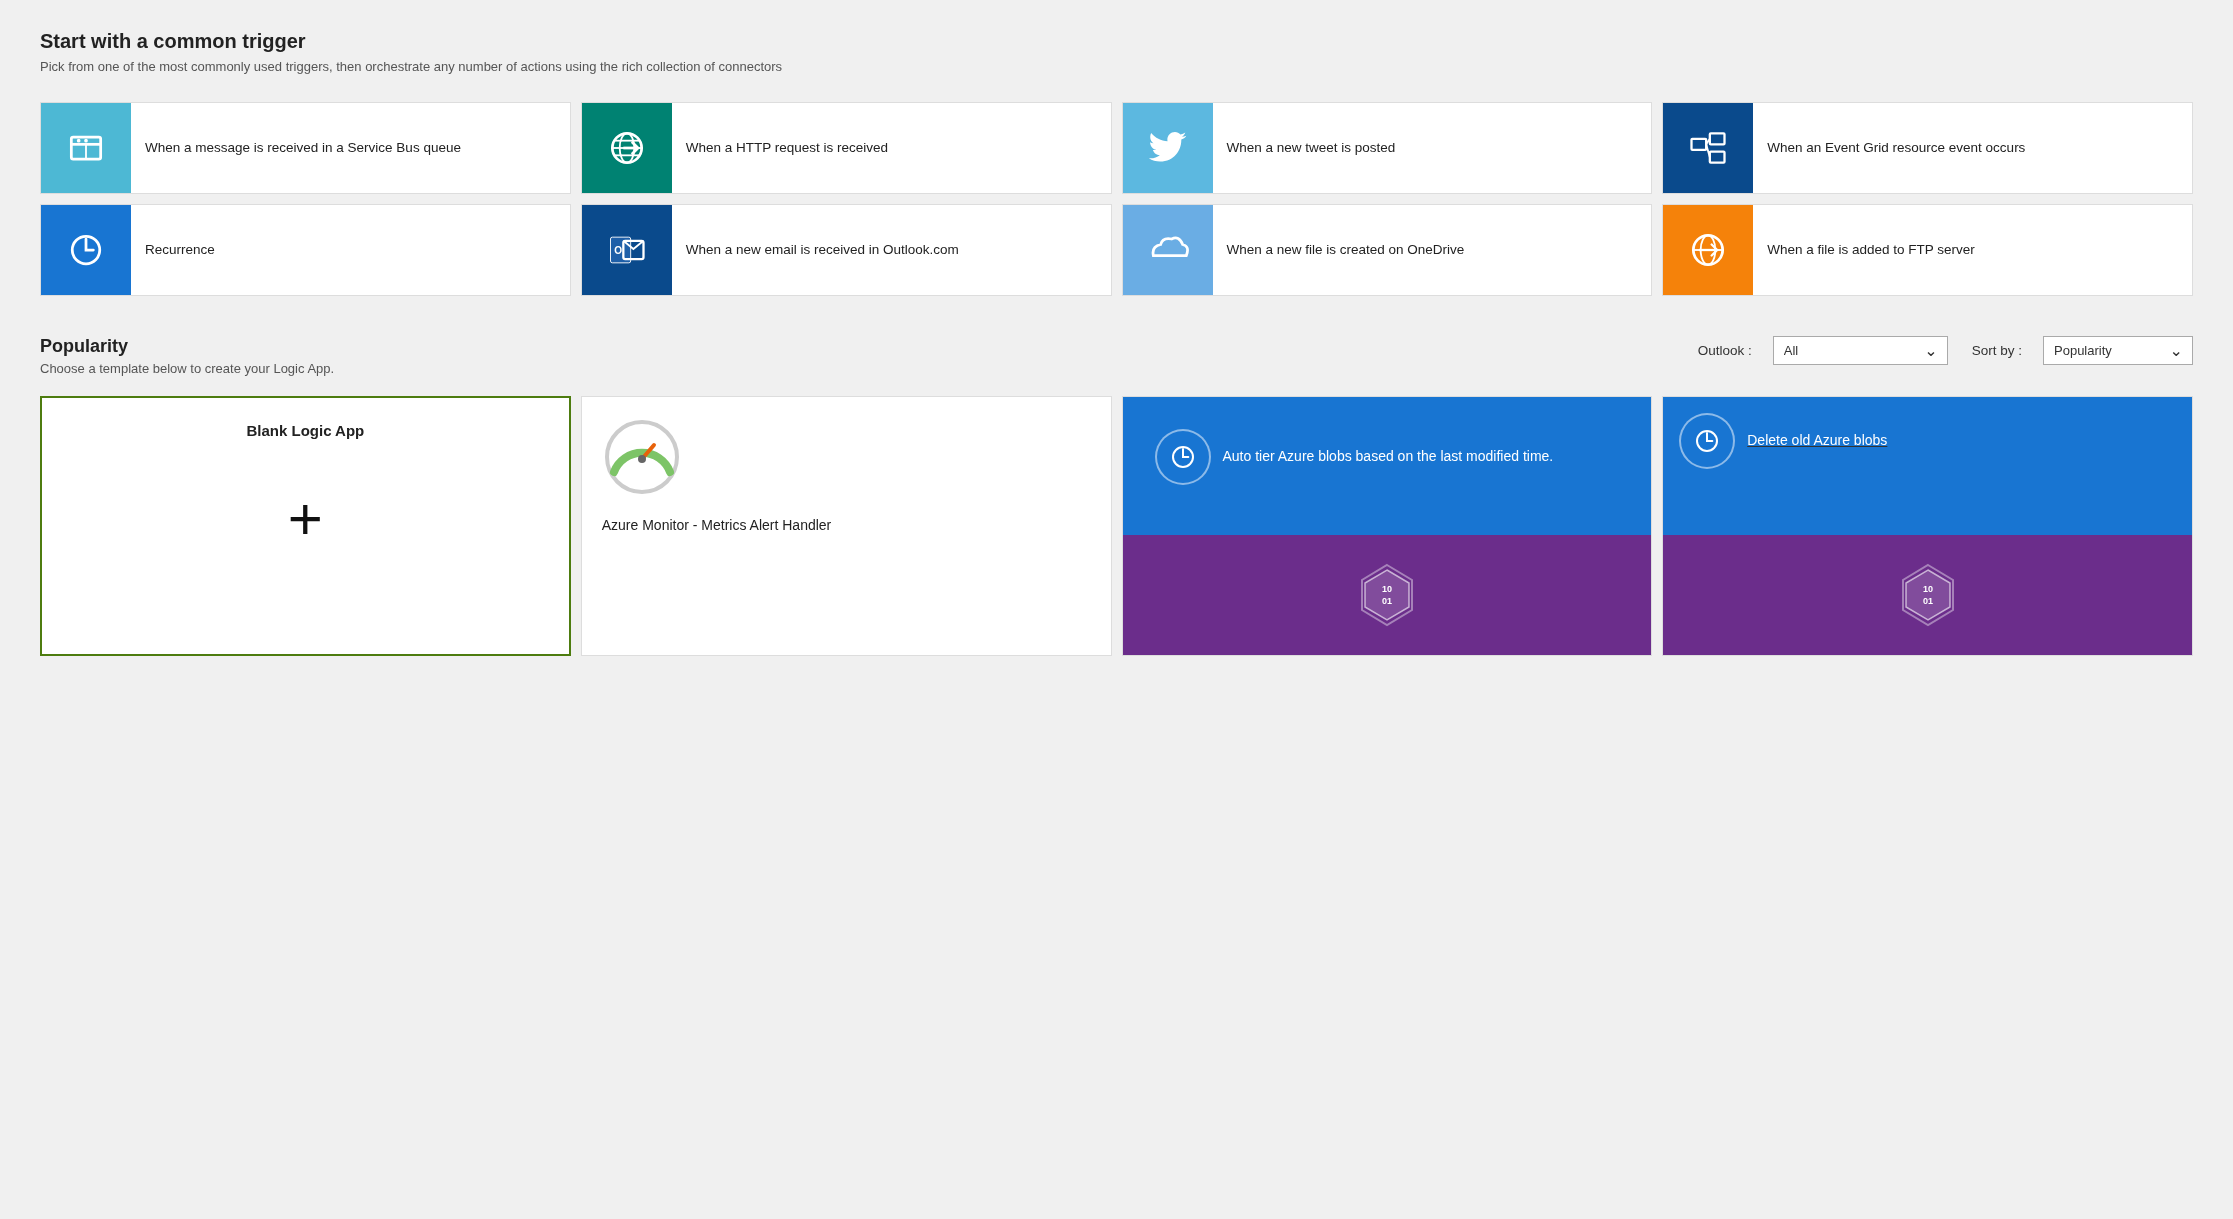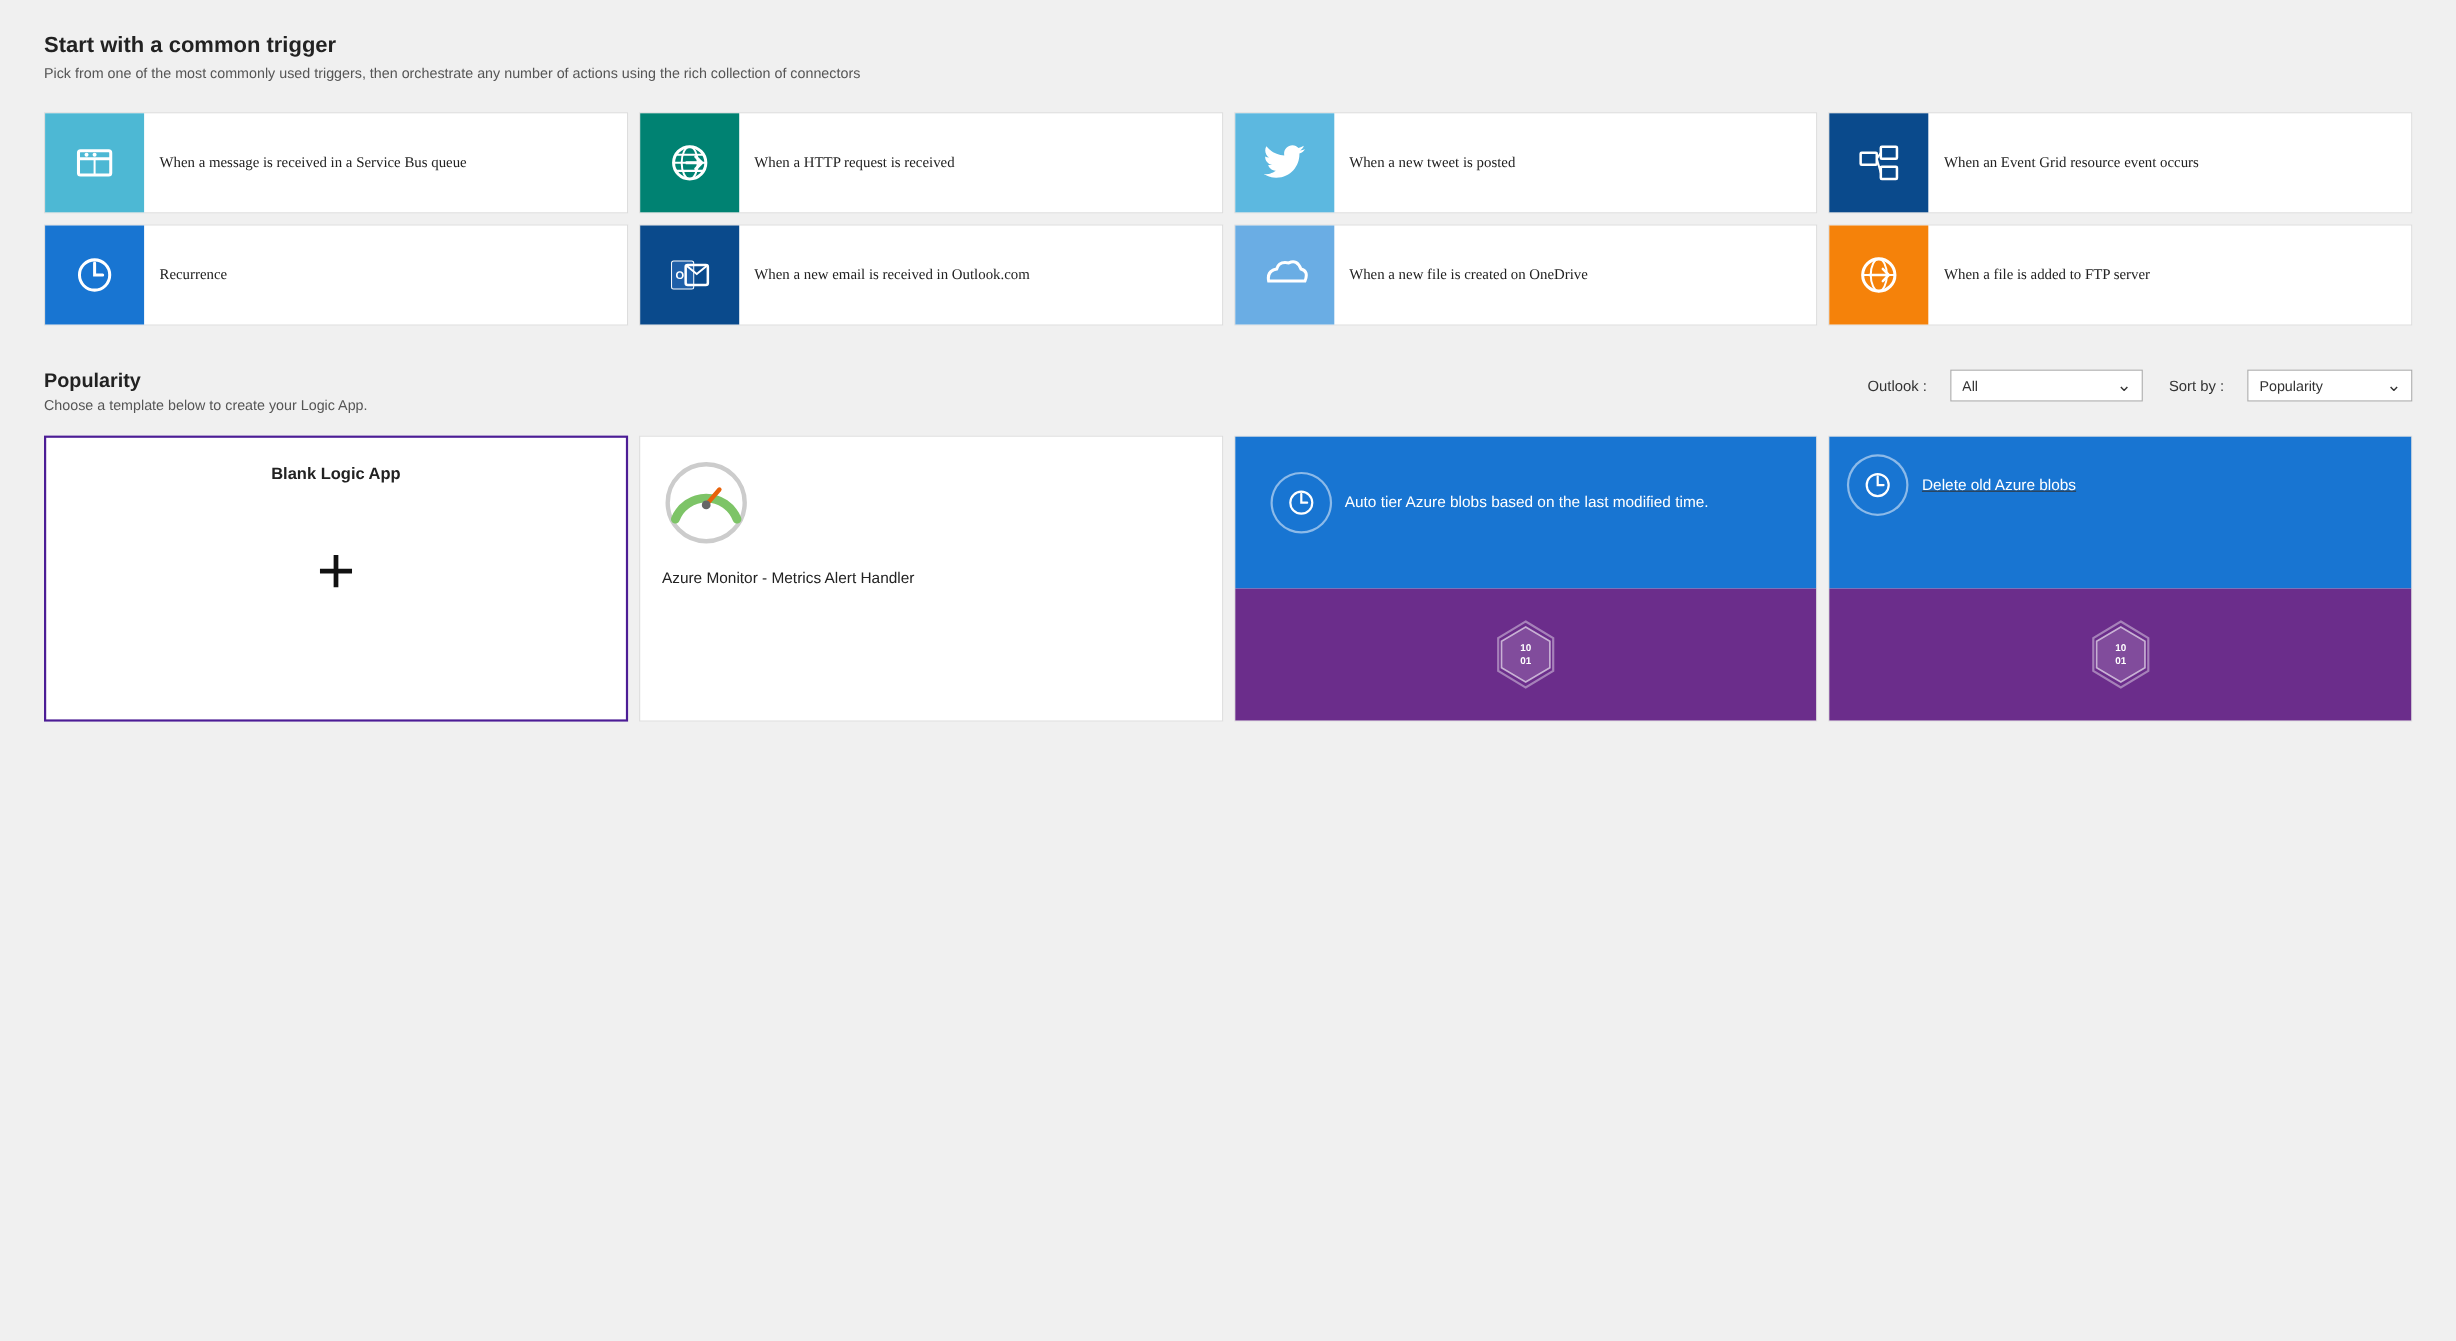--- a/index.html
+++ b/index.html
@@ -59,21 +59,20 @@
     .trigger-icon.outlook-blue { background: #0a4a8c; }
     .trigger-icon.onedrive-blue { background: #6aade4; }
     .trigger-icon.orange { background: #f5820a; }
 
     .trigger-label {
       padding: 12px 14px;
       font-size: 13.5px;
       font-weight: 500;
       color: #222;
       line-height: 1.4;
-      font-family: Liberation Serif, serif;
     }
 
     
     .templates-header {
       display: flex;
       align-items: flex-start;
       justify-content: space-between;
       margin-bottom: 20px;
     }
     .templates-title {
@@ -138,21 +137,21 @@
 
     .template-card {
       background: #fff;
       border: 1px solid #ddd;
       cursor: pointer;
       min-height: 260px;
       display: flex;
       flex-direction: column;
     }
     .template-card.selected {
-      border: 2px solid #4c1d95;
+      border: 2px solid #4d7c0f;
     }
     .blank-title {
       font-size: 15px;
       font-weight: 600;
       color: #222;
       text-align: center;
     }
     .blank-plus {
       font-size: 60px;
       font-weight: 300;

